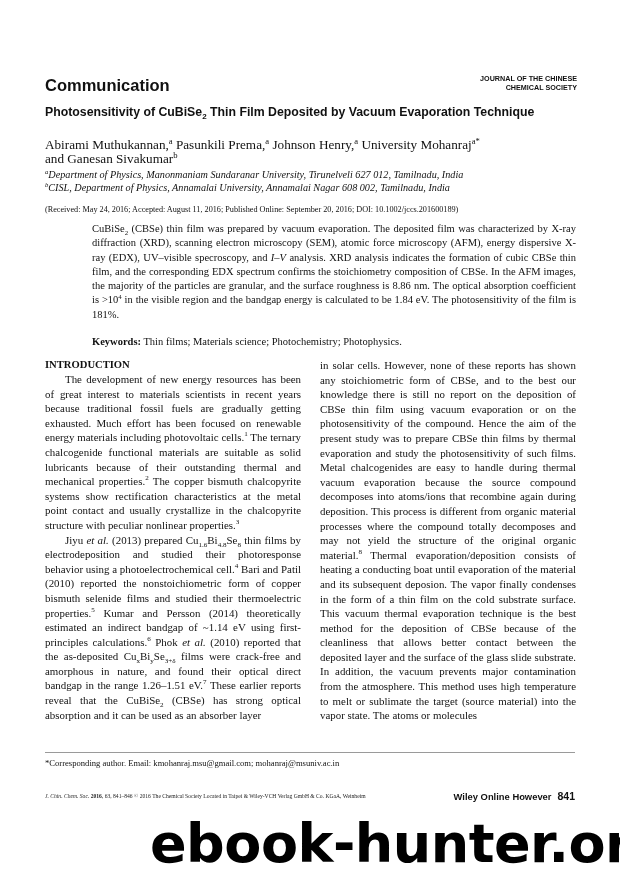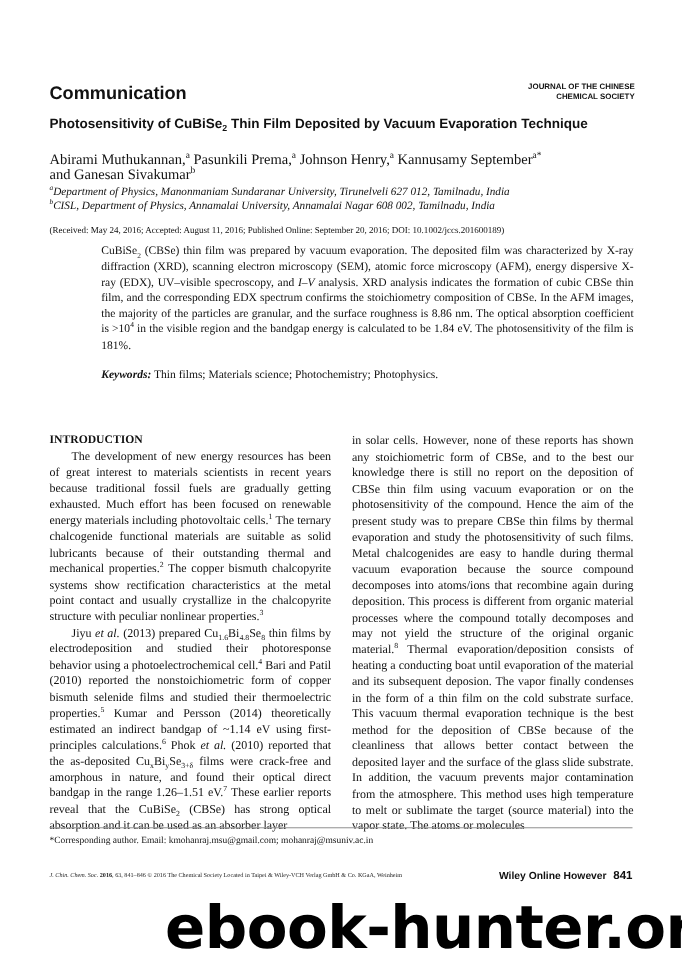--- a/index.html
+++ b/index.html
@@ -8,23 +8,23 @@
   .serif { font-family: "Liberation Serif", "DejaVu Serif", serif; }
 
   #section-label { position: absolute; left: 45px; top: 76px; font-size: 16.5px; font-weight: bold; }
   #journal-name { position: absolute; right: 43px; top: 74px; font-size: 7.2px; font-weight: bold; text-align: right; line-height: 9px; width: 120px; }
   #article-title { position: absolute; left: 45px; top: 105px; font-size: 12.3px; font-weight: bold; white-space: nowrap; }
   #authors { position: absolute; left: 45px; top: 138px; font-size: 13.2px; line-height: 14px; width: 540px; }
   #affiliations { position: absolute; left: 45px; top: 169px; font-size: 10.2px; font-style: italic; line-height: 12.5px; width: 540px; }
   #dates { position: absolute; left: 45px; top: 205px; font-size: 8.2px; white-space: nowrap; font-family: Liberation Serif, serif; }
   #abstract { position: absolute; left: 92px; top: 222px; width: 484px; font-size: 10.5px; line-height: 14.3px; text-align: justify; }
   #keywords { position: absolute; left: 92px; top: 336px; font-size: 10.5px; }
-  #keywords b { font-weight: bold; font-style: italic; }
+  #keywords b { font-weight: bold; }
 
-  .col { position: absolute; top: 394px; width: 256px; font-size: 10.9px; line-height: 14.6px; text-align: justify; }
+  .col { position: absolute; top: 358px; width: 256px; font-size: 10.9px; line-height: 14.6px; text-align: justify; }
   #col-left { left: 45px; }
   #col-right { left: 320px; }
   .col p { margin: 0; }
   .indent { text-indent: 20px; }
   #intro-heading { font-weight: bold; font-size: 10.6px; margin: 0; line-height: 14px; }
   sup, sub { font-size: 65%; line-height: 0; }
 
   #footnote-rule { position: absolute; left: 45px; top: 752px; width: 530px; height: 1px; background: #9a9a9a; }
   #footnote { position: absolute; left: 45px; top: 758px; font-size: 8.6px; white-space: nowrap; }
   #footer-citation { position: absolute; left: 45px; top: 793px; font-size: 5.6px; white-space: nowrap; color: #222; }
@@ -37,21 +37,21 @@
 
 <div id="section-label" class="sans">Communication</div>
 <div id="journal-name" class="sans">
   <div>JOURNAL OF THE CHINESE</div>
   <div>CHEMICAL SOCIETY</div>
 </div>
 
 <div id="article-title" class="sans"><span>Photosensitivity of CuBiSe</span><sub>2</sub><span> Thin Film Deposited by Vacuum Evaporation Technique</span></div>
 
 <div id="authors" class="serif">
-  <span>Abirami Muthukannan,</span><sup>a</sup><span> Pasunkili Prema,</span><sup>a</sup><span> Johnson Henry,</span><sup>a</sup><span> Kannusamy September</span><sup>a*</sup><br>
+  <span>Abirami Muthukannan,</span><sup>a</sup><span> Pasunkili Prema,</span><sup>a</sup><span> Johnson Henry,</span><sup>a</sup><span> University Mohanraj</span><sup>a*</sup><br>
   <span>and Ganesan Sivakumar</span><sup>b</sup>
 </div>
 
 <div id="affiliations" class="serif">
   <div><sup>a</sup><span>Department of Physics, Manonmaniam Sundaranar University, Tirunelveli 627 012, Tamilnadu, India</span></div>
   <div><sup>b</sup><span>CISL, Department of Physics, Annamalai University, Annamalai Nagar 608 002, Tamilnadu, India</span></div>
 </div>
 
 <div id="dates" class="serif">(Received: May 24, 2016; Accepted: August 11, 2016; Published Online: September 20, 2016;  DOI: 10.1002/jccs.201600189)</div>
 

